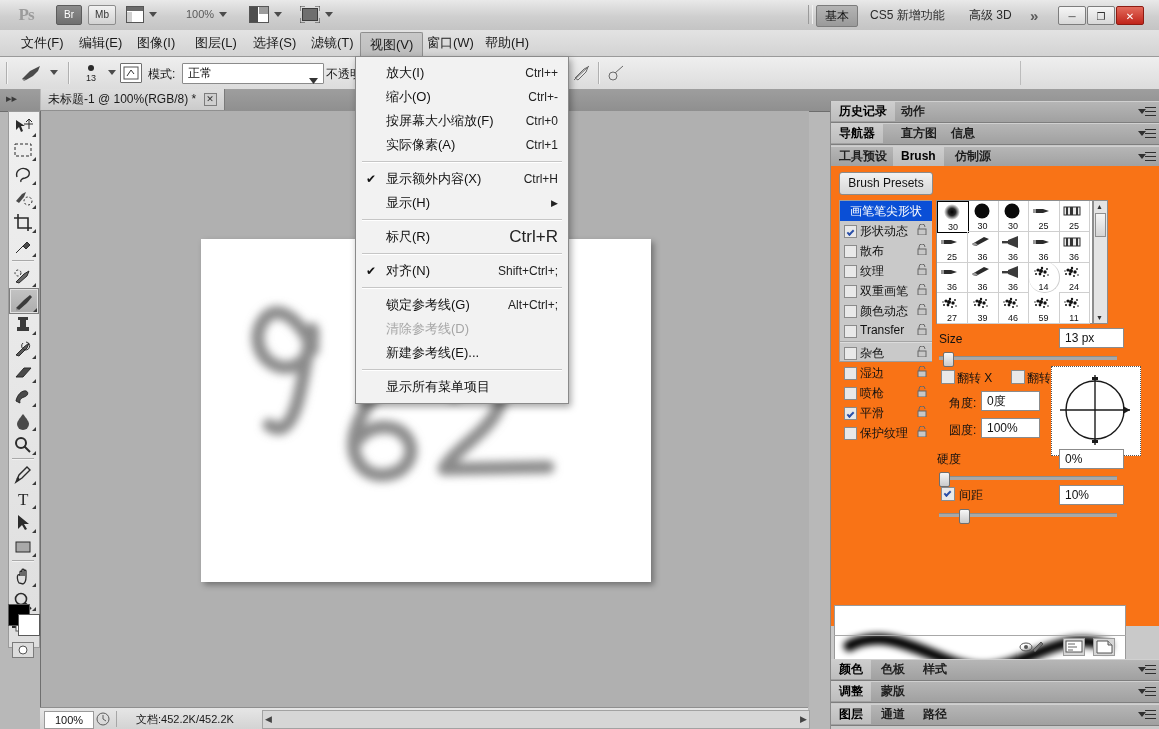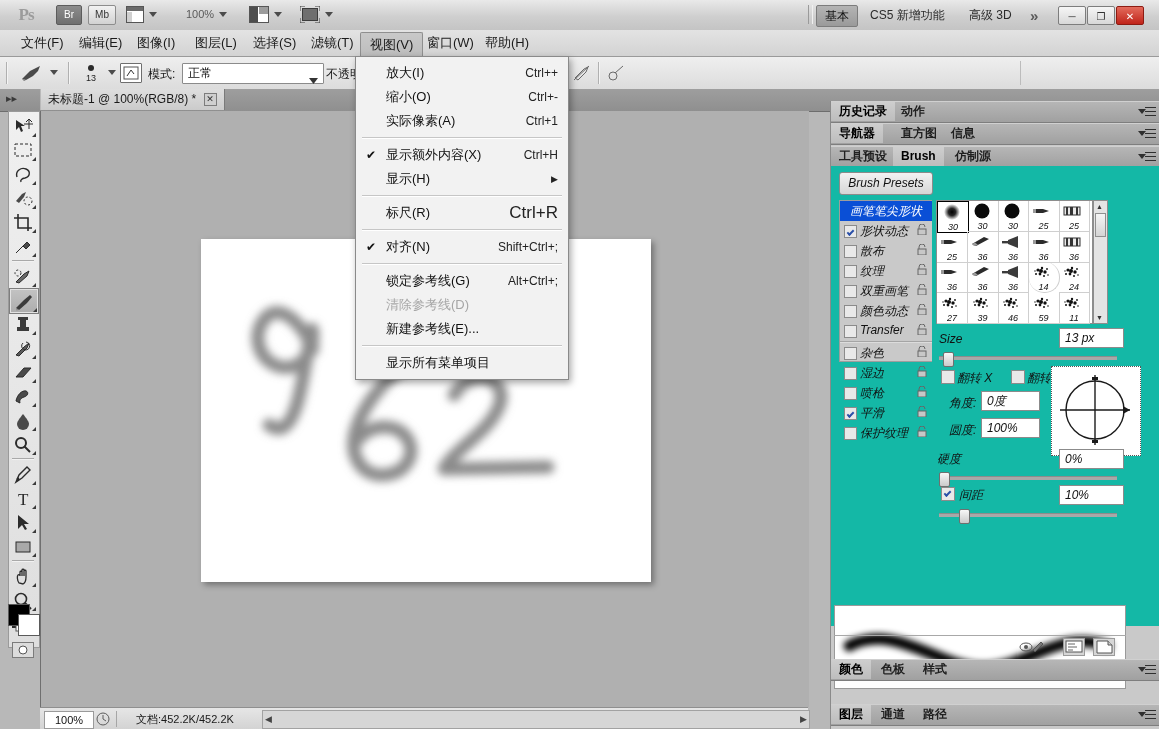--- a/index.html
+++ b/index.html
@@ -157,21 +157,21 @@
   }
   .ptab{
     height:19px;padding:0 8px;font-size:12px;line-height:19px;color:#202020;top:0;font-weight:bold;
   }
   .ptab.active{background:linear-gradient(#cecece,#bdbdbd);color:#000;}
   .pmenu{right:4px;top:4px;width:18px;height:12px;}
   .pmenu .ln{position:absolute;right:0;width:11px;height:1px;background:#2f2f2f;}
   .pmenu .tri{position:absolute;left:0;top:3px;width:0;height:0;
     border-left:4px solid transparent;border-right:4px solid transparent;border-top:5px solid #2f2f2f;}
 
-  .brushbody{background:#14b8a6;font-style:italic;}
+  .brushbody{background:#f97316;}
   .bp-btn{
     left:8px;top:6px;width:92px;height:21px;
     background:linear-gradient(#f2f2f2,#d6d6d6);border:1px solid #8b8b8b;border-radius:3px;
     font-size:12px;line-height:21px;text-align:center;color:#111;
   }
   .optlist{
     left:8px;top:34px;width:92px;height:160px;background:#c9c9c9;
     border:1px solid #9d9d9d;border-right:none;
   }
   .optrow{height:20px;font-size:12px;color:#111;}
@@ -973,36 +973,47 @@
       <div class="abs ptab active" style="left:0;">颜色</div>
       <div class="abs ptab" style="left:42px;">色板</div>
       <div class="abs ptab" style="left:84px;">样式</div>
       <div class="abs pmenu">
         <span class="tri"></span>
           <span class="ln" style="top:1px"></span>
           <span class="ln" style="top:5px"></span>
           <span class="ln" style="top:9px"></span>
       </div>
     </div>
+    <div class="abs panelhead" style="left:0;top:580px;width:329px;">
+      <div class="abs ptab active" style="left:0;">调整</div>
+      <div class="abs ptab" style="left:42px;">蒙版</div>
+      <div class="abs pmenu">
+        <span class="tri"></span>
+          <span class="ln" style="top:1px"></span>
+          <span class="ln" style="top:5px"></span>
+          <span class="ln" style="top:9px"></span>
+      </div>
+    </div>
     <div class="abs panelhead" style="left:0;top:603px;width:329px;">
       <div class="abs ptab active" style="left:0;">图层</div>
       <div class="abs ptab" style="left:42px;">通道</div>
       <div class="abs ptab" style="left:84px;">路径</div>
       <div class="abs pmenu">
         <span class="tri"></span>
           <span class="ln" style="top:1px"></span>
           <span class="ln" style="top:5px"></span>
           <span class="ln" style="top:9px"></span>
       </div>
     </div>
   </div>
 
   <div class="abs nosel" id="viewmenu" style="left:355px;top:56px;width:212px;background:#f2f2f2;border:1px solid #8a8a8a;box-shadow:2px 3px 7px rgba(0,0,0,.35);padding:4px 0;">
       <div style="position: relative; height: 24px; line-height: 24px; font-size: 13px; padding-left: 30px; padding-right: 8px; color: rgb(17, 17, 17);"><span>放大(I)</span><span style="position: absolute; right: 10px; top: 0px; font-size: 12px; color: rgb(34, 34, 34);">Ctrl++</span></div>
       <div style="position: relative; height: 24px; line-height: 24px; font-size: 13px; padding-left: 30px; padding-right: 8px; color: rgb(17, 17, 17);"><span>缩小(O)</span><span style="position: absolute; right: 10px; top: 0px; font-size: 12px; color: rgb(34, 34, 34);">Ctrl+-</span></div>
+      <div style="position: relative; height: 24px; line-height: 24px; font-size: 13px; padding-left: 30px; padding-right: 8px; color: rgb(17, 17, 17);"><span>按屏幕大小缩放(F)</span><span style="position: absolute; right: 10px; top: 0px; font-size: 12px; color: rgb(34, 34, 34);">Ctrl+0</span></div>
       <div style="position: relative; height: 24px; line-height: 24px; font-size: 13px; padding-left: 30px; padding-right: 8px; color: rgb(17, 17, 17);"><span>实际像素(A)</span><span style="position: absolute; right: 10px; top: 0px; font-size: 12px; color: rgb(34, 34, 34);">Ctrl+1</span></div>
       <div class="abs" style="position: relative; margin: 4px 6px; height: 1px; background: rgb(198, 198, 198); border-bottom: 1px solid rgb(255, 255, 255);"></div>
       <div style="position: relative; height: 24px; line-height: 24px; font-size: 13px; padding-left: 30px; padding-right: 8px; color: rgb(17, 17, 17);"><span style="position: absolute; left: 10px; top: 0px; font-size: 12px; color: rgb(17, 17, 17);">✔</span><span>显示额外内容(X)</span><span style="position: absolute; right: 10px; top: 0px; font-size: 12px; color: rgb(34, 34, 34);">Ctrl+H</span></div>
       <div style="position: relative; height: 24px; line-height: 24px; font-size: 13px; padding-left: 30px; padding-right: 8px; color: rgb(17, 17, 17);"><span>显示(H)</span><span style="position: absolute; right: 10px; top: 0px; font-size: 9px; color: rgb(34, 34, 34);">▶</span></div>
       <div class="abs" style="position: relative; margin: 4px 6px; height: 1px; background: rgb(198, 198, 198); border-bottom: 1px solid rgb(255, 255, 255);"></div>
       <div style="position: relative; height: 24px; line-height: 24px; font-size: 13px; padding-left: 30px; padding-right: 8px; color: rgb(17, 17, 17);"><span>标尺(R)</span><span style="position: absolute; right: 10px; top: 0px; font-size: 17px; color: rgb(34, 34, 34);">Ctrl+R</span></div>
       <div class="abs" style="position: relative; margin: 4px 6px; height: 1px; background: rgb(198, 198, 198); border-bottom: 1px solid rgb(255, 255, 255);"></div>
       <div style="position: relative; height: 24px; line-height: 24px; font-size: 13px; padding-left: 30px; padding-right: 8px; color: rgb(17, 17, 17);"><span style="position: absolute; left: 10px; top: 0px; font-size: 12px; color: rgb(17, 17, 17);">✔</span><span>对齐(N)</span><span style="position: absolute; right: 10px; top: 0px; font-size: 12px; color: rgb(34, 34, 34);">Shift+Ctrl+;</span></div>
       <div class="abs" style="position: relative; margin: 4px 6px; height: 1px; background: rgb(198, 198, 198); border-bottom: 1px solid rgb(255, 255, 255);"></div>
       <div style="position: relative; height: 24px; line-height: 24px; font-size: 13px; padding-left: 30px; padding-right: 8px; color: rgb(17, 17, 17);"><span>锁定参考线(G)</span><span style="position: absolute; right: 10px; top: 0px; font-size: 12px; color: rgb(34, 34, 34);">Alt+Ctrl+;</span></div>

